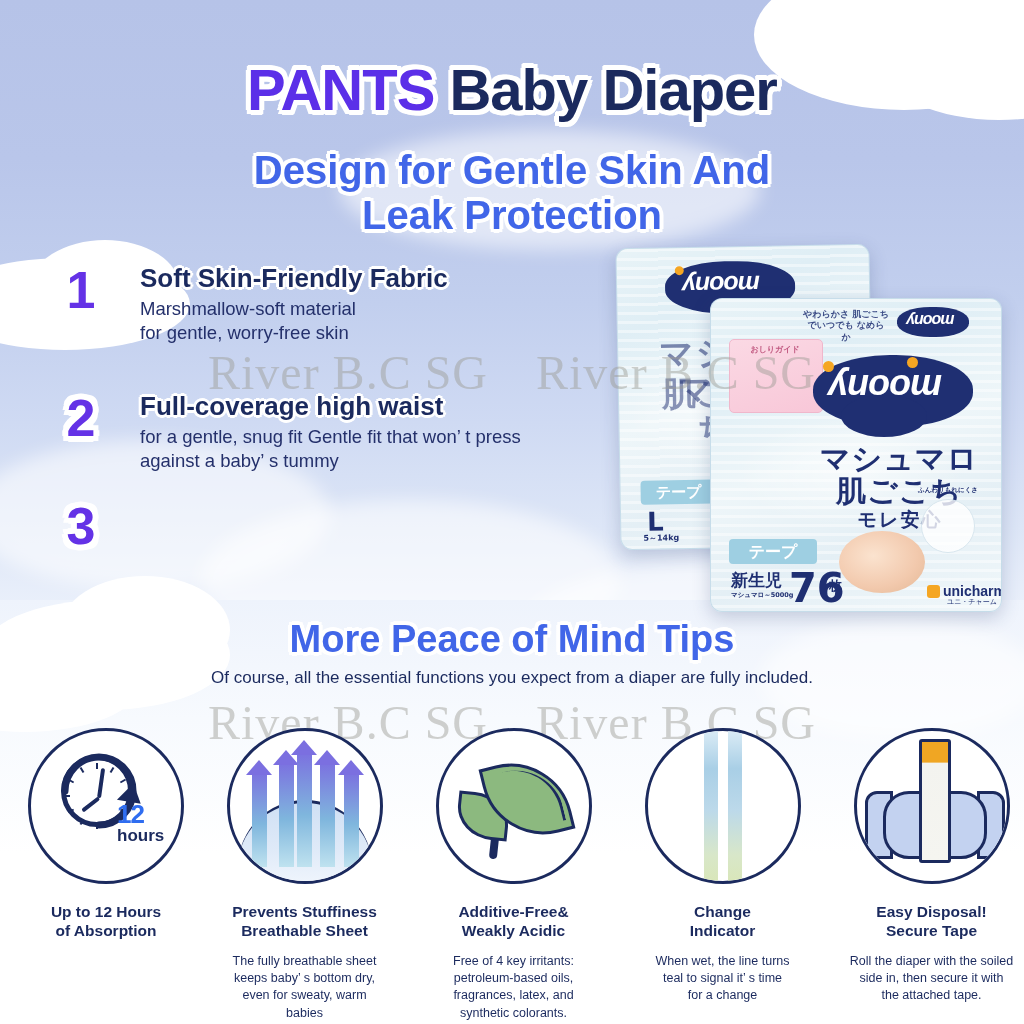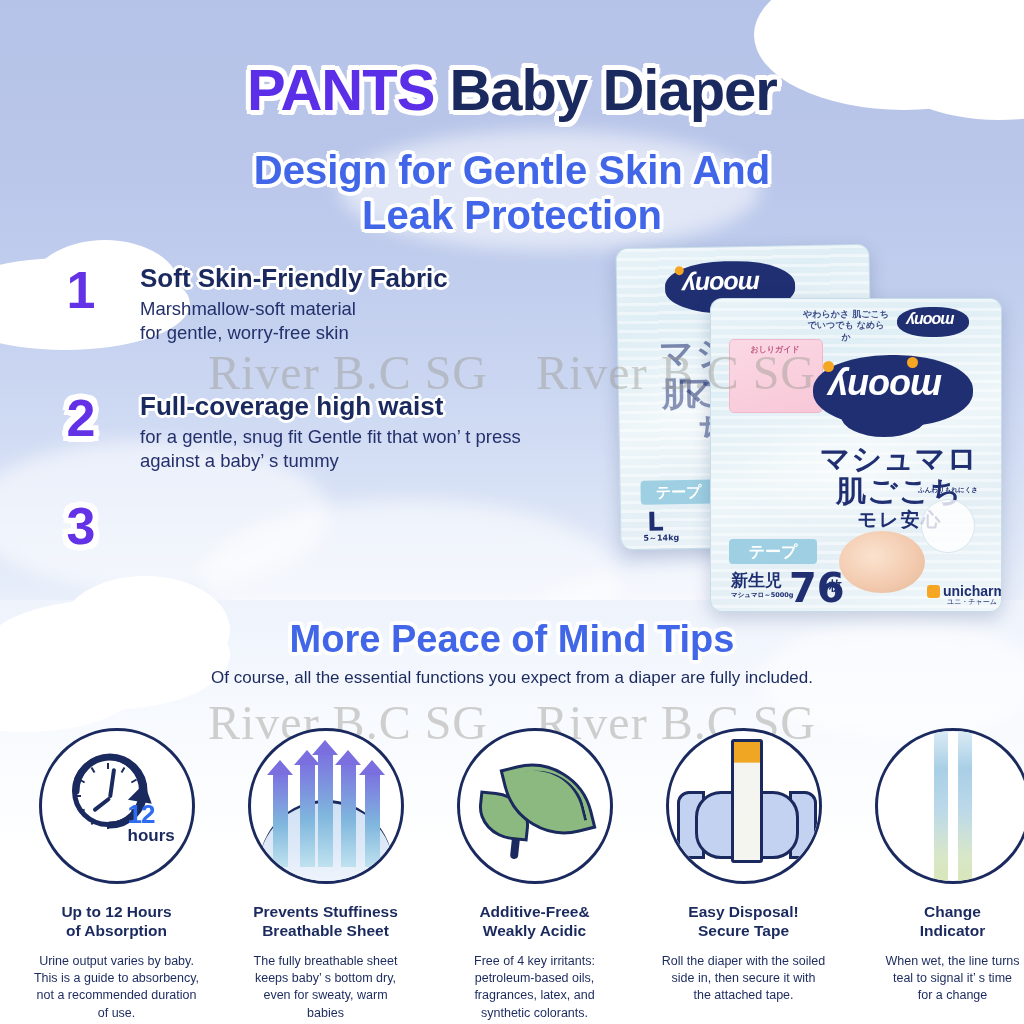--- a/index.html
+++ b/index.html
@@ -355,26 +355,20 @@
           <path d="M8 42 A34 34 0 1 1 42 76" fill="none" stroke="#1b2a5e" stroke-width="7" stroke-linecap="round"></path>
           <polygon points="74,34 86,52 62,54" fill="#1b2a5e" transform="rotate(14 74 44)"></polygon>
         </svg>
         <div class="hrs12">12</div>
         <div class="hrslbl">hours</div>
       </div>
       <div class="card-title">
         <span>Up to 12 Hours</span>
         <span>of Absorption</span>
       </div>
-      <div class="card-body">
-        <span>Urine output varies by baby.</span>
-        <span>This is a guide to absorbency,</span>
-        <span>not a recommended duration</span>
-        <span>of use.</span>
-      </div>
     </div>
 
     <div class="card">
       <div class="circle">
         <div class="bdome"></div>
         <div class="barrow" style="left:22px;top:40px;height:96px;"></div>
         <div class="barrow" style="left:49px;top:30px;height:106px;"></div>
         <div class="barrow" style="left:67px;top:20px;height:116px;"></div>
         <div class="barrow" style="left:90px;top:30px;height:106px;"></div>
         <div class="barrow" style="left:114px;top:40px;height:96px;"></div>
@@ -404,46 +398,46 @@
       <div class="card-body">
         <span>Free of 4 key irritants:</span>
         <span>petroleum-based oils,</span>
         <span>fragrances, latex, and</span>
         <span>synthetic colorants.</span>
       </div>
     </div>
 
     <div class="card">
       <div class="circle">
+        <div class="stripe" style="left:56px;width:14px;"></div>
+        <div class="stripe" style="left:80px;width:14px;"></div>
+      </div>
+      <div class="card-title">
+        <span>Change</span>
+        <span>Indicator</span>
+      </div>
+      <div class="card-body">
+        <span>When wet, the line turns</span>
+        <span>teal to signal it’ s time</span>
+        <span>for a change</span>
+      </div>
+    </div>
+
+    <div class="card">
+      <div class="circle">
         <div class="dsp-fril dsp-fl"></div>
         <div class="dsp-fril dsp-fr"></div>
         <div class="dsp-body"></div>
         <div class="dsp-tape"></div>
       </div>
       <div class="card-title">
         <span>Easy Disposal!</span>
         <span>Secure Tape</span>
       </div>
       <div class="card-body">
         <span>Roll the diaper with the soiled</span>
         <span>side in, then secure it with</span>
         <span>the attached tape.</span>
       </div>
     </div>
 
-    <div class="card">
-      <div class="circle">
-        <div class="stripe" style="left:56px;width:14px;"></div>
-        <div class="stripe" style="left:80px;width:14px;"></div>
-      </div>
-      <div class="card-title">
-        <span>Change</span>
-        <span>Indicator</span>
-      </div>
-      <div class="card-body">
-        <span>When wet, the line turns</span>
-        <span>teal to signal it’ s time</span>
-        <span>for a change</span>
-      </div>
-    </div>
-
   </div>
 </div>
 
 </body></html>

